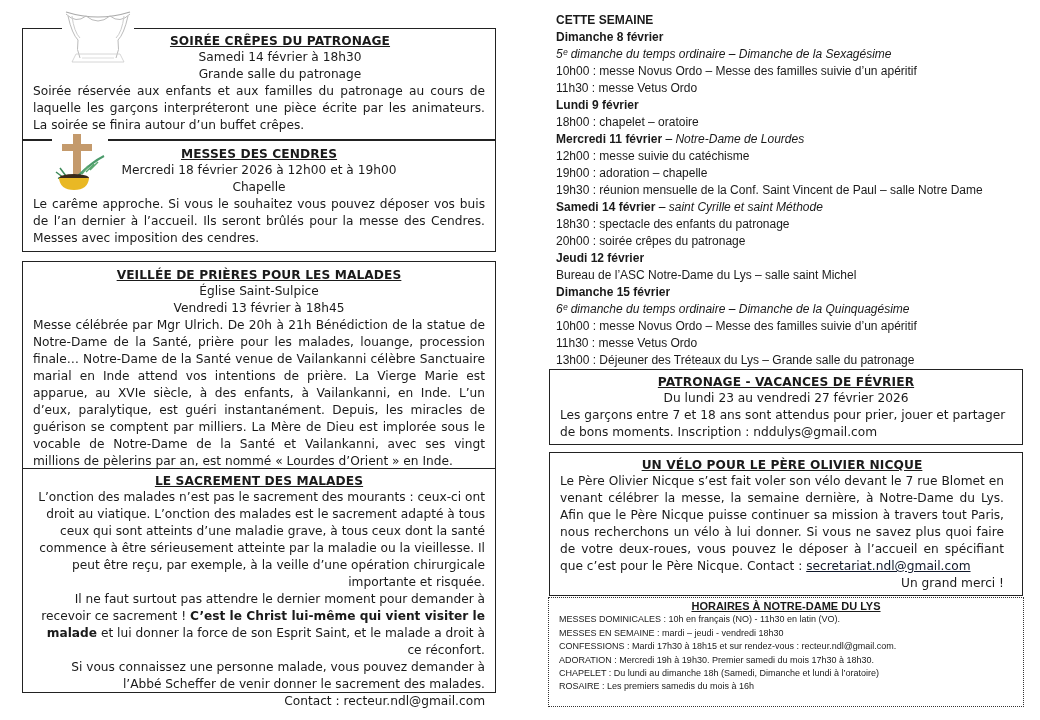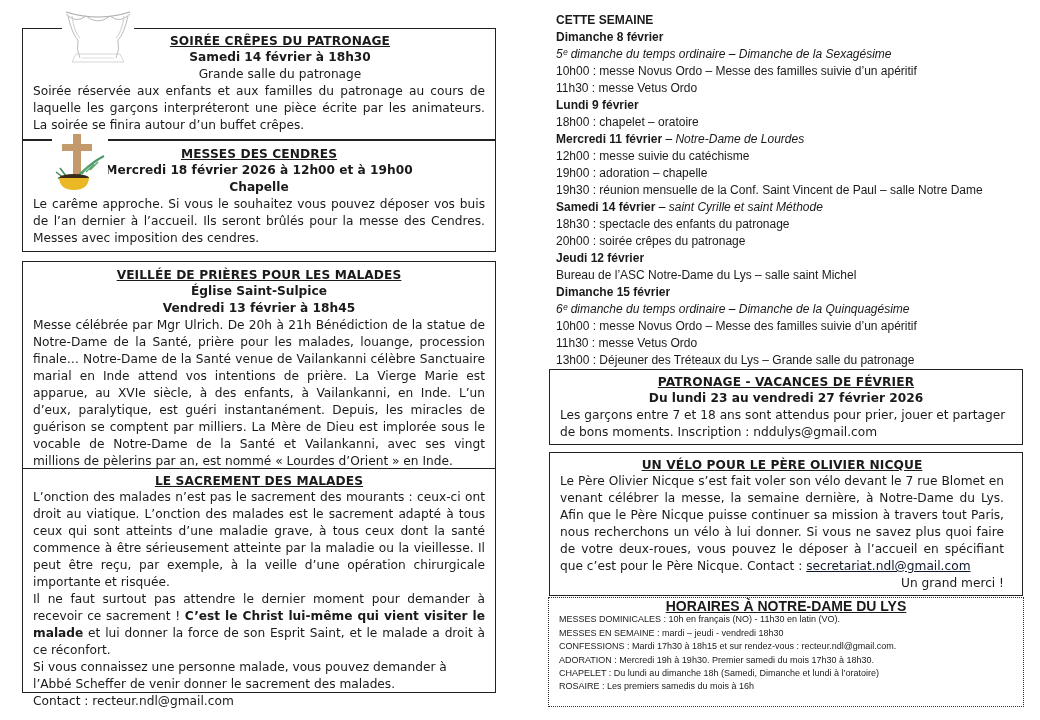--- a/index.html
+++ b/index.html
@@ -1,41 +1,41 @@
 <!DOCTYPE html>
 <html><head>
 <meta charset="utf-8">
 <style>
   html, body { margin:0; padding:0; background:#ffffff; }
   body { width:1040px; height:720px; position:relative; overflow:hidden; color:#1a1a1a;
          font-family:"Liberation Sans", sans-serif; }
   .box { position:absolute; border:1.3px solid #222; background:#fff; box-sizing:border-box; }
   .sans { font-family:"DejaVu Sans", sans-serif; }
   .ttl { text-align:center; font-weight:bold; text-decoration:underline; font-size:12.2px; line-height:16px; letter-spacing:0.1px; }
-  .sub { text-align:center; font-weight:bold; font-size:12.2px; line-height:17px; }
+  .sub { text-align:center; font-weight:normal; font-size:12.2px; line-height:17px; }
   .subn { text-align:center; font-size:12.2px; line-height:17px; }
   .txt { font-size:12.2px; line-height:17px; text-align:justify; }
-  .txt p { margin:0; }
+  .txt p { margin:0;text-align:right; }
   .tl { text-align:left; }
   
   #b1 { left:22px; top:28px; width:474px; height:112px; padding:4px 10px 0 10px; }
   #b2 { left:22px; top:140px; width:474px; height:112px; padding:5px 10px 0 10px; }
   #b3 { left:22px; top:261px; width:474px; height:212px; padding:5px 10px 0 10px; }
   #b4 { left:22px; top:468px; width:474px; height:225px; padding:4px 10px 0 10px; }
   .imgcut { position:absolute; background:#fff; }
   
   #week { position:absolute; left:556px; top:12px; width:480px; font-family:"Liberation Sans", sans-serif; font-size:12px; line-height:17px; }
   #week .l { white-space:nowrap; }
   #week .b { font-weight:bold; }
   #week .i { font-style:italic; }
   #b5 { left:549px; top:369px; width:474px; height:76px; padding:4px 10px 0 10px; }
   #b6 { left:549px; top:452px; width:474px; height:144px; padding:4px 18px 0 10px; }
   #b7 { position:absolute; left:548px; top:597px; width:476px; height:110px; border:1.5px dotted #333; box-sizing:border-box; padding:2px 10px 0 10px;
         font-family:"Liberation Sans", sans-serif; font-size:9px; line-height:13.4px; }
-  #b7 .ttl7 { text-align:center; font-weight:bold; text-decoration:underline; font-size:14px; }
+  #b7 .ttl7 { text-align:center; font-weight:bold; text-decoration:underline; font-size:11px; }
   #b7 .indent { padding-left:125px; }
   a.mail { color:#0f172a; text-decoration:underline; }
   .right { text-align:right; }
 </style>
 </head>
 <body>
 
 <div id="b1" class="box sans">
   <div style="padding-left:0;">
     <div class="ttl" style="padding-left:42px;">SOIRÉE CRÊPES DU PATRONAGE</div>

